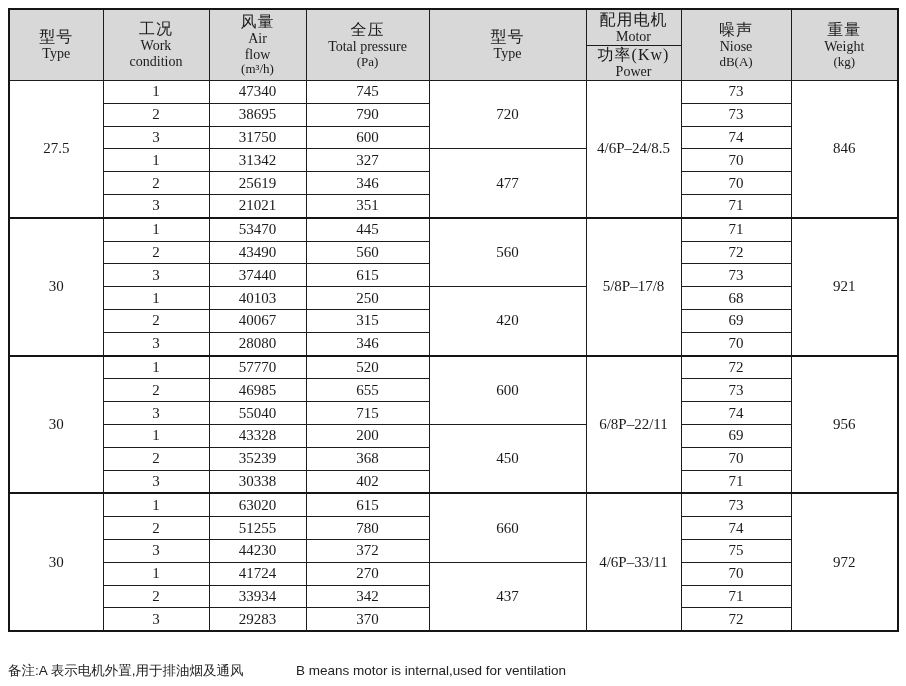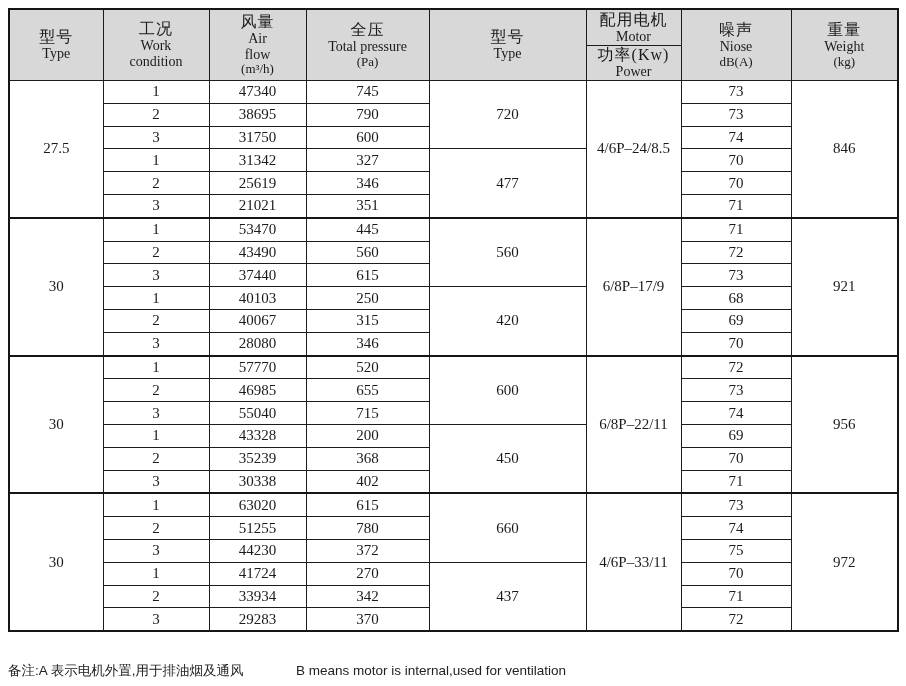--- a/index.html
+++ b/index.html
@@ -141,21 +141,21 @@
       <td>351</td>
       <td>71</td>
     </tr>
 
     <tr class="block-start">
       <td class="c-type" rowspan="6">30</td>
       <td>1</td>
       <td>53470</td>
       <td>445</td>
       <td class="c-fantype" rowspan="3">560</td>
-      <td class="c-motor" rowspan="6">6/8P–17/9</td>
+      <td class="c-motor" rowspan="6">5/8P–17/8</td>
       <td>71</td>
       <td class="c-weight" rowspan="6">921</td>
     </tr>
     <tr>
       <td>2</td>
       <td>43490</td>
       <td>560</td>
       <td>72</td>
     </tr>
     <tr>

